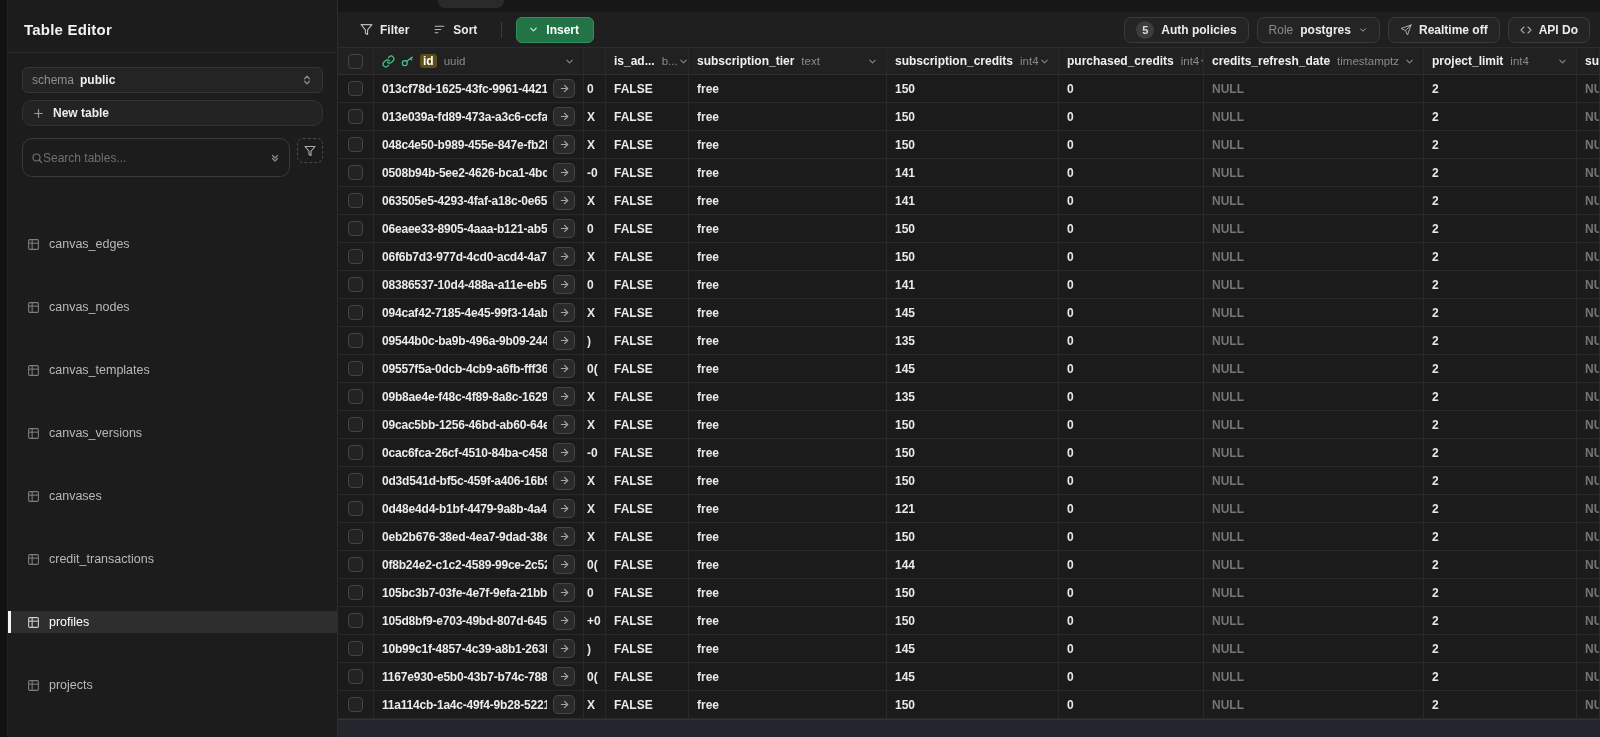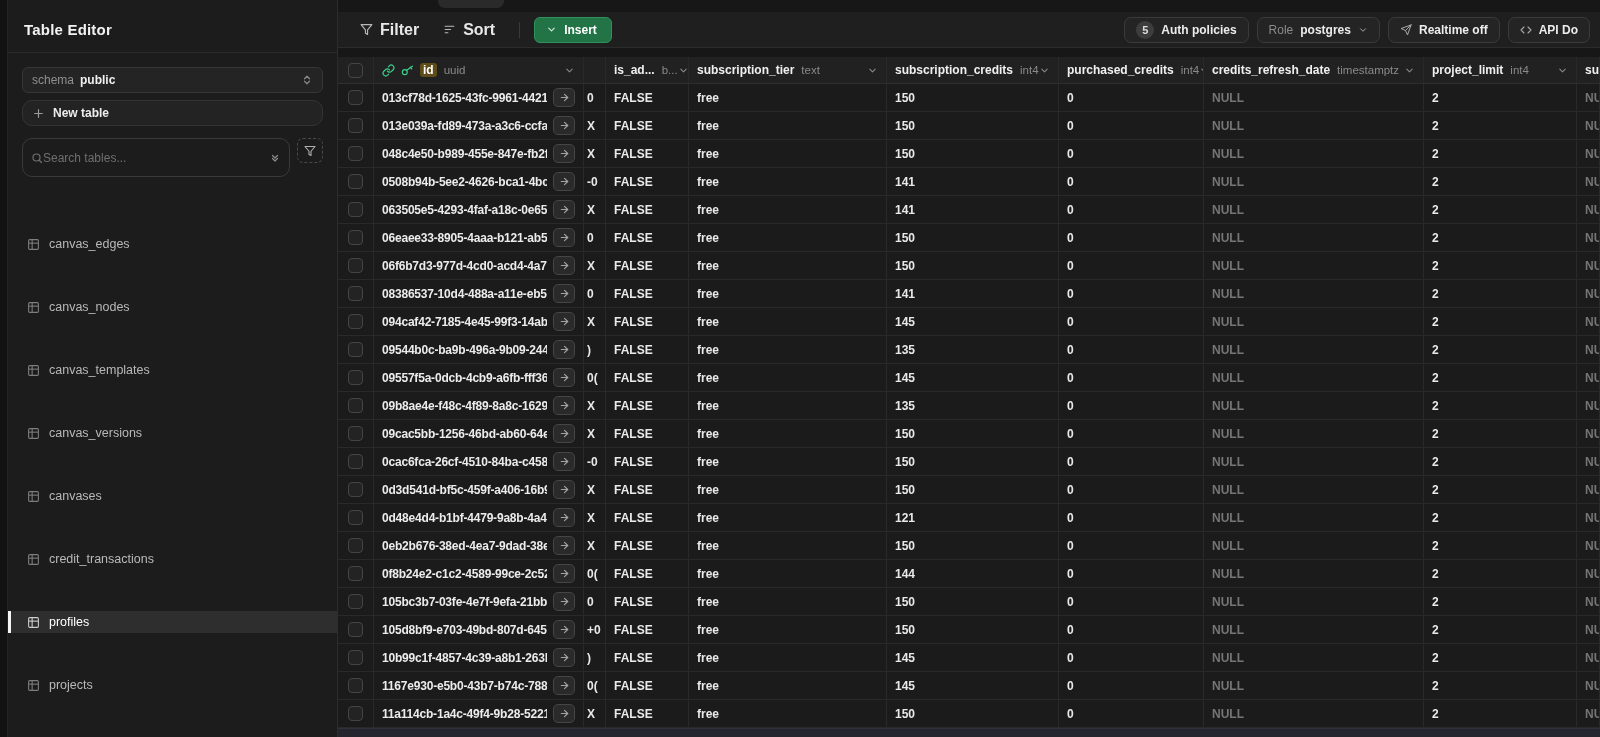--- a/index.html
+++ b/index.html
@@ -42,40 +42,40 @@
   .lock-ic { color:#c07f26; display:flex; margin-left:2px; }
 
   
   .main { flex:1; display:flex; flex-direction:column; min-width:0; background:#171717; }
   .top-strip { height:12px; background:#171717; position:relative; flex:none; }
   .strip-pill { position:absolute; left:100px; top:-6px; width:66px; height:14px; background:#2a2a2a;
     border-radius:7px; }
   .toolbar { height:36px; flex:none; background:#1f1f1f; border-bottom:1px solid #2c2c2c;
     display:flex; align-items:center; padding:0 10px 0 12px; gap:4px; }
   .ghost-btn { display:flex; align-items:center; gap:7px; padding:5px 10px; border-radius:6px;
-    font-size:16px; font-weight:700; color:#e8e8e8; cursor:pointer; background:transparent; border:0;
+    font-size:12px; font-weight:700; color:#e8e8e8; cursor:pointer; background:transparent; border:0;
     font-family:inherit; }
   .ghost-btn .ic { color:#b9b9b9; display:flex; }
   .tb-divider { width:1px; height:16px; background:#3a3a3a; margin:0 10px; }
   .insert-btn { display:flex; align-items:center; gap:7px; height:26px; padding:0 14px 0 11px;
     background:#227447; border:1px solid #2f925b; border-radius:6px; color:#ffffff; font-size:12px;
     font-weight:700; cursor:pointer; font-family:inherit; }
   .insert-btn .ic { color:#cde9da; display:flex; }
   .tb-right { margin-left:auto; display:flex; align-items:center; gap:8px; }
   .pill-btn { display:flex; align-items:center; gap:7px; height:26px; padding:0 11px;
     background:#242424; border:1px solid #3a3a3a; border-radius:7px; font-size:12px; font-weight:700;
     color:#ececec; cursor:pointer; white-space:nowrap; font-family:inherit; }
   .pill-btn .muted { color:#8a8a8a; font-weight:500; }
   .pill-btn .ic { color:#a8a8a8; display:flex; }
   .count-badge { min-width:18px; height:18px; border-radius:9px; background:#3d3d3d; color:#dcdcdc;
     font-size:11px; font-weight:700; display:flex; align-items:center; justify-content:center;
     padding:0 5px; }
 
   
-  .grid { flex:1; overflow:hidden; display:flex; flex-direction:column;margin-top:9px; }
+  .grid { flex:1; overflow:hidden; display:flex; flex-direction:column; }
   .g-row { display:grid; grid-template-columns:36px 210px 22px 83px 198px 172px 145px 220px 153px 1fr;
     height:28px; flex:none; background:#1b1b1b; border-bottom:1px solid #292929; }
   .g-header { height:27px; background:#212121; border-bottom:1px solid #2f2f2f; }
   .g-cell { display:flex; align-items:center; padding:0 8px; border-right:1px solid #292929;
     overflow:hidden; white-space:nowrap; font-size:12px; cursor:default; }
   .g-header .g-cell { cursor:pointer; }
   .h-name { font-weight:700; color:#f0f0f0; margin-right:7px; }
   .h-type { color:#8a8a8a; font-size:11.5px; }
   .h-chev { margin-left:auto; color:#8a8a8a; display:flex; }
   .id-badge { background:rgba(234,179,8,.30); border-radius:3px; padding:0 3px; color:#fff;

